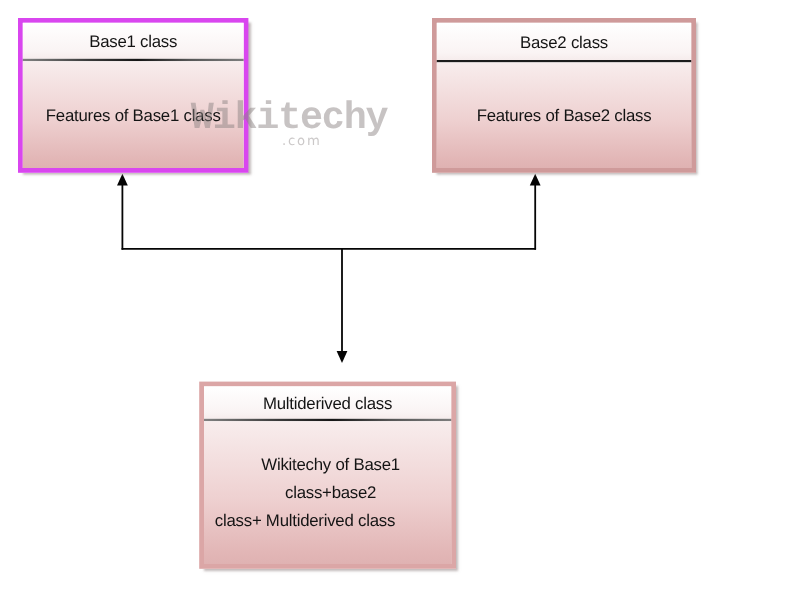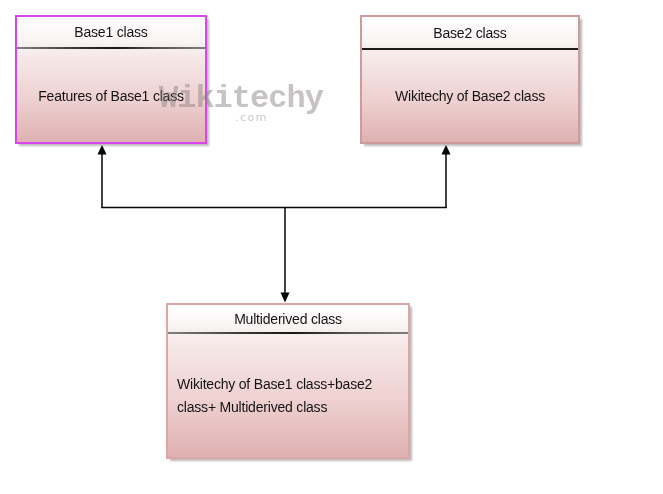--- a/index.html
+++ b/index.html
@@ -19,21 +19,21 @@
     position: absolute;
     left: 0;
     top: 0;
     width: 663px;
     height: 494px;
     pointer-events: none;
   }
   .uml-box {
     position: absolute;
     box-sizing: border-box;
-    border: 2px solid #d946ef;
+    border: 4px solid #d946ef;
     box-shadow: 3px 3px 2px -1px rgba(140,125,125,0.55);
     display: flex;
     flex-direction: column;
   }
   .box-header {
     flex: 0 0 auto;
     display: flex;
     align-items: center;
     justify-content: center;
     background: linear-gradient(180deg, #ffffff 0%, #faf4f4 80%, #f6ecec 100%);
@@ -63,21 +63,21 @@
   .box-body.left-align {
     align-items: flex-start;
     padding-left: 9px;
     padding-right: 4px;
     line-height: 23px;
   }
   #box-base1 { left: 15px; top: 15px; width: 192px; height: 129px; }
   #box-base1 .box-header { height: 30px; }
   #box-base2 { left: 360px; top: 15px; width: 220px; height: 129px; border-color: #cf9a9a; }
   #box-base2 .box-header { height: 31px; }
-  #box-multiderived { left: 166px; top: 303px; width: 244px; height: 156px; border-color: #dba6a6; }
+  #box-multiderived { left: 166px; top: 318px; width: 214px; height: 156px; border-color: #dba6a6; text-align: center; }
   #box-multiderived .box-header { height: 27px; }
   .watermark {
     position: absolute;
     left: 159px;
     top: 80px;
     width: 160px;
     height: 60px;
     pointer-events: none;
   }
   .wm-brand {
@@ -130,21 +130,21 @@
       <span>Features of Base1 class</span>
     </div>
   </div>
 
   <div class="uml-box" id="box-base2">
     <div class="box-header">
       <span>Base2 class</span>
     </div>
     <div class="box-divider solid"></div>
     <div class="box-body">
-      <span>Wikitechy of Base2 class</span>
+      <span>Features of Base2 class</span>
     </div>
   </div>
 
   <div class="uml-box" id="box-multiderived">
     <div class="box-header">
       <span>Multiderived class</span>
     </div>
     <div class="box-divider"></div>
     <div class="box-body left-align">
       <span>Wikitechy of Base1 class+base2</span>

